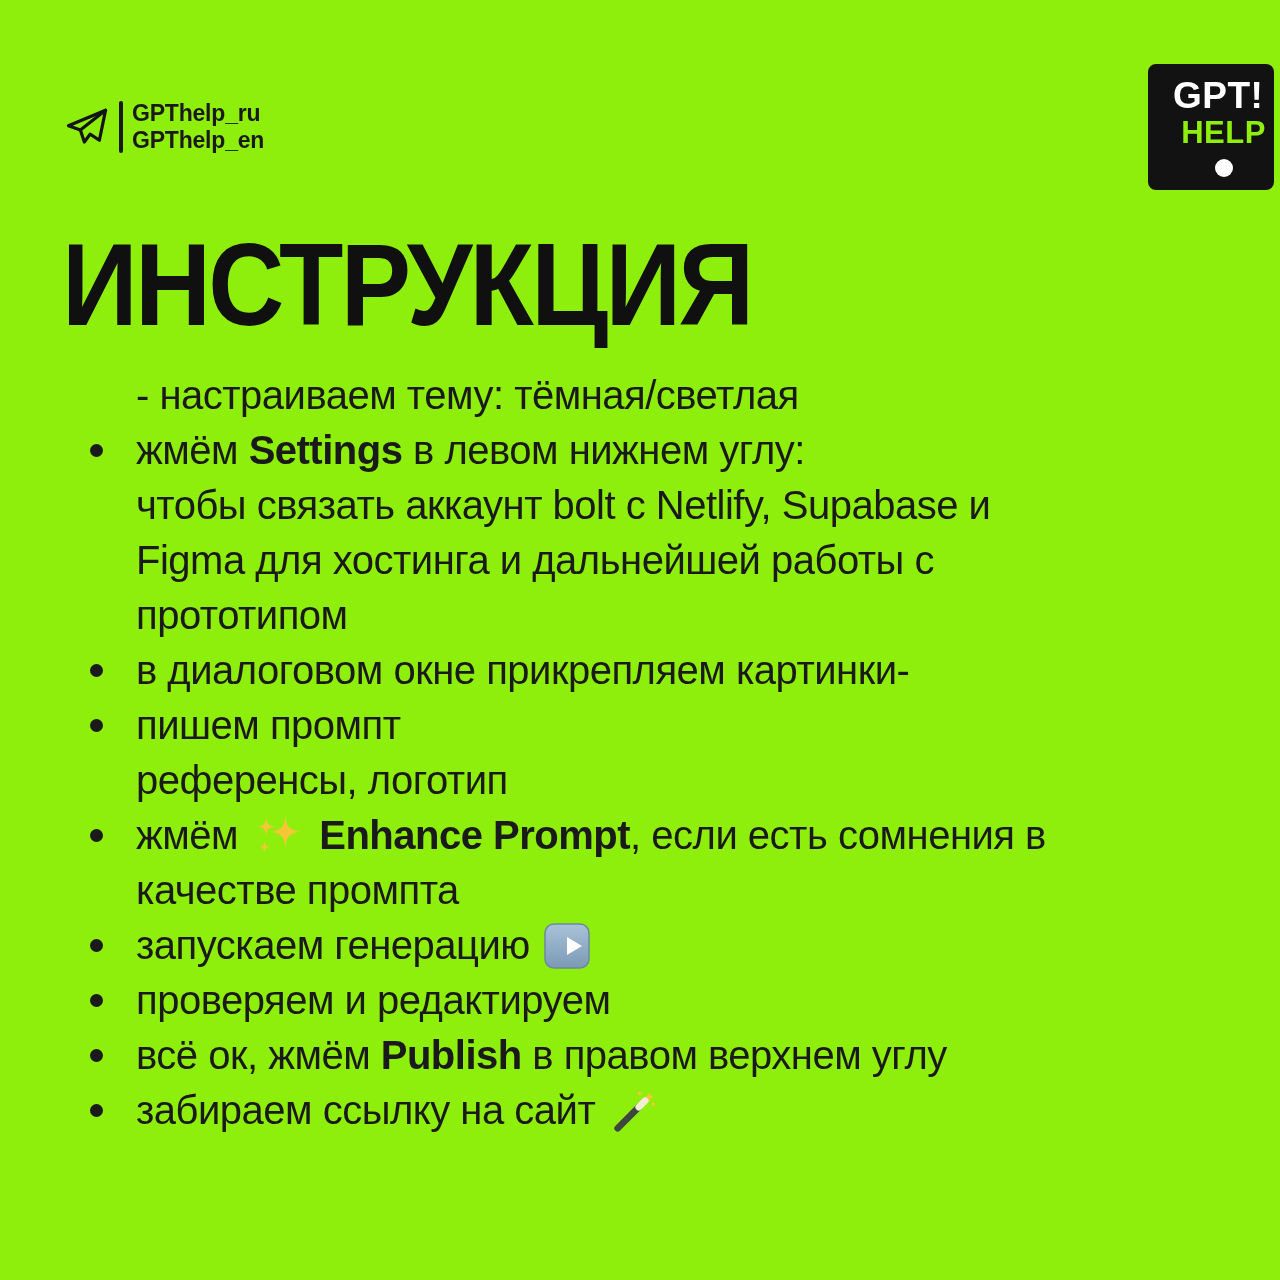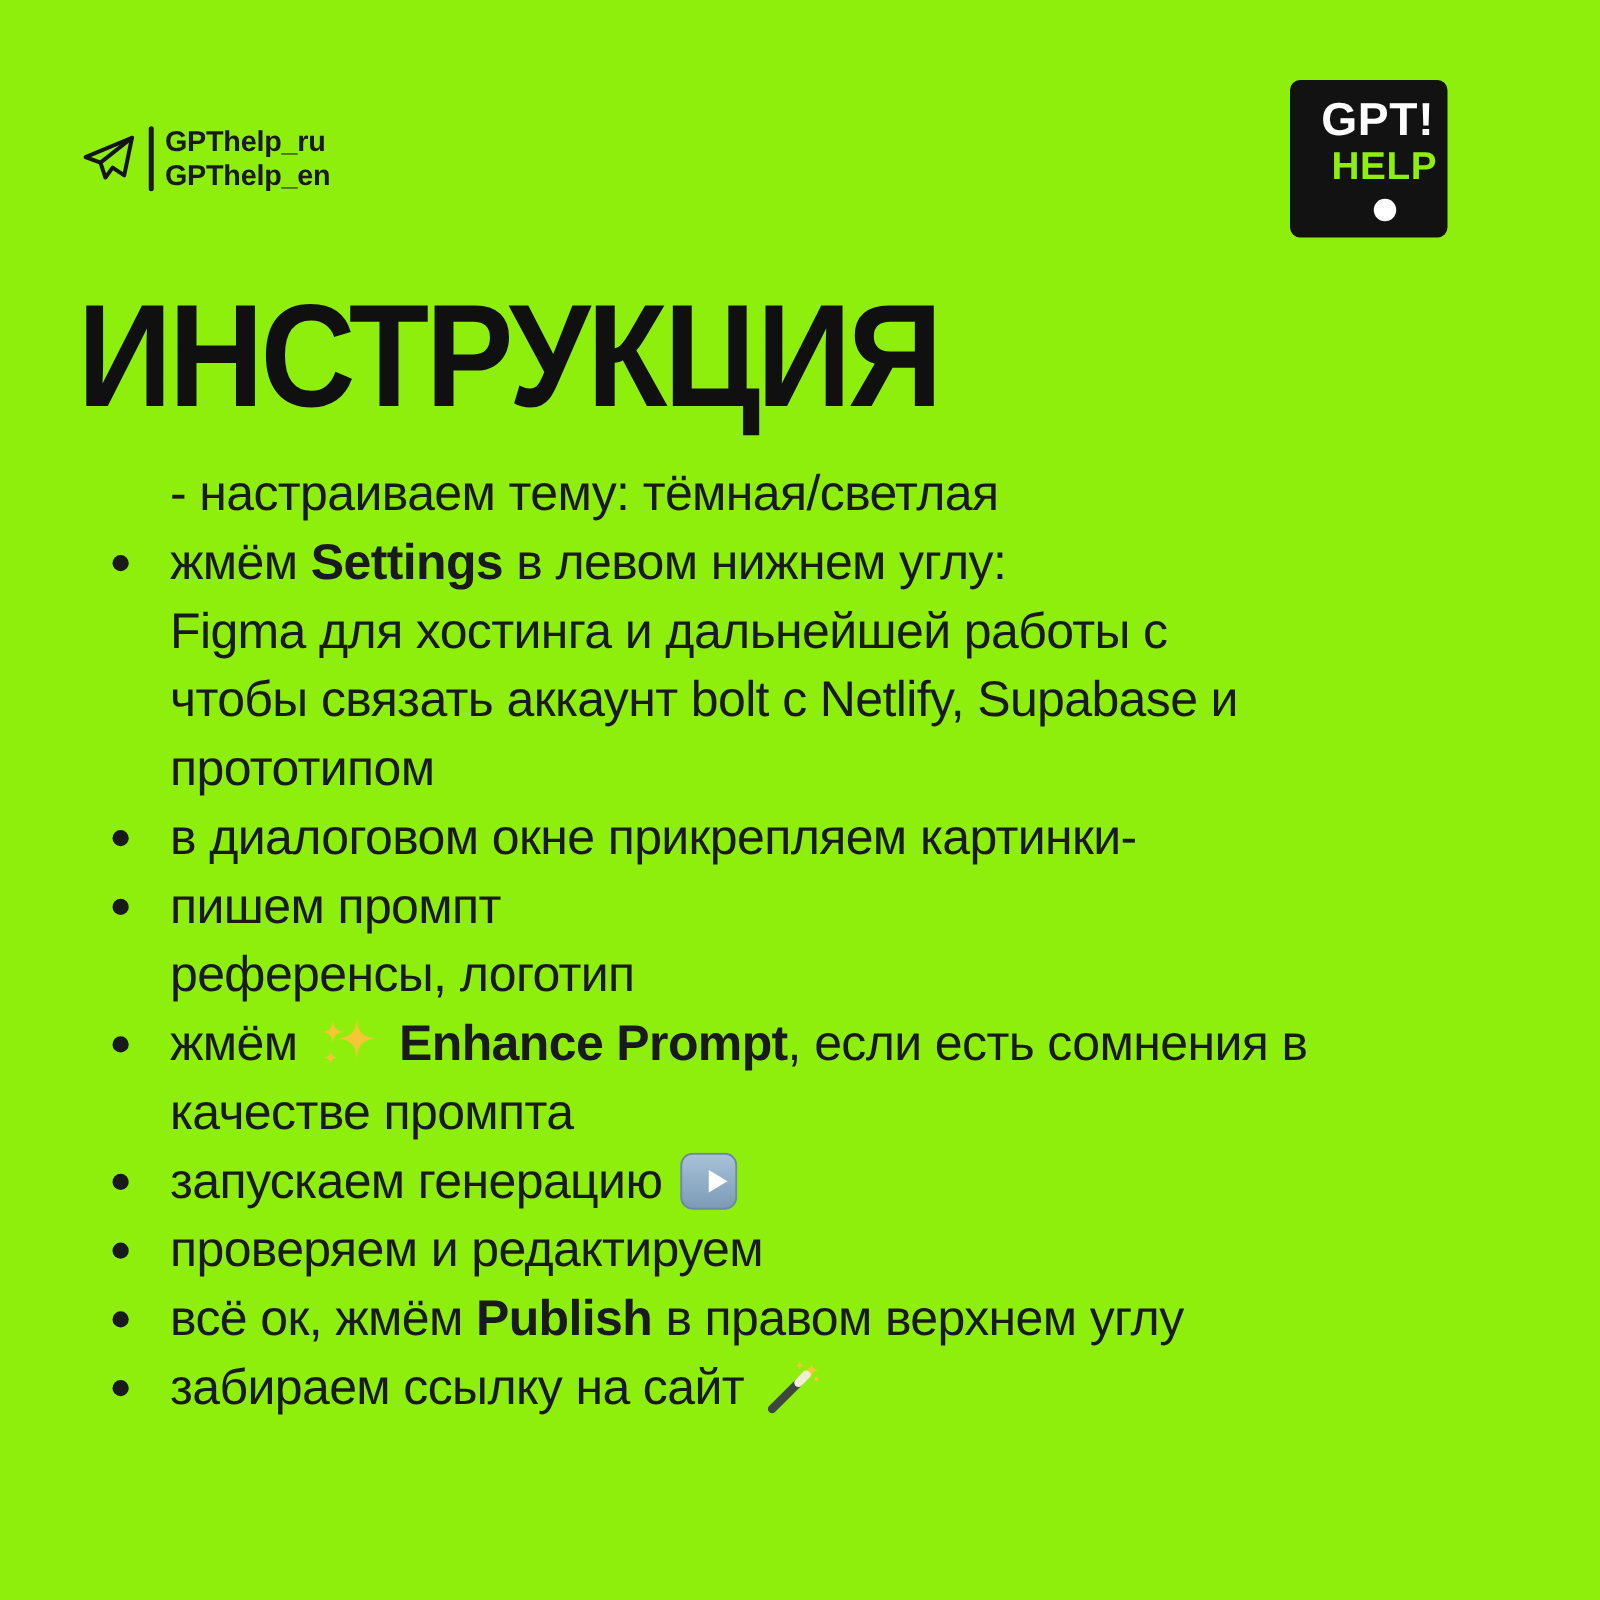--- a/index.html
+++ b/index.html
@@ -8,21 +8,21 @@
     background:var(--bg,#8FEF0C);
     font-family:"Liberation Sans","DejaVu Sans",sans-serif;
     color:var(--ink,#1a1a1a);
   }
   
   .tg-block{position:absolute;left:64px;top:100px;display:flex;align-items:center;gap:9px;}
   .tg-icon{width:46px;height:46px;display:block;}
   .tg-divider{width:4px;height:52px;background:var(--ink,#161616);border-radius:2px;}
   .tg-handles{font-size:23px;line-height:27px;font-weight:600;letter-spacing:-0.2px;color:var(--ink,#161616);}
   
-  .logo{position:absolute;left:1032px;top:64px;width:126px;height:126px;background:var(--logo-bg,#121212);
+  .logo{position:absolute;left:1148px;top:64px;width:126px;height:126px;background:var(--logo-bg,#121212);
         border-radius:8px;display:flex;flex-direction:column;justify-content:center;padding-left:25px;box-sizing:border-box;}
   .logo-line1{color:#ffffff;font-size:37px;line-height:38px;font-weight:800;letter-spacing:0.5px;}
   .logo-line2-row{display:flex;align-items:center;gap:5px;margin-top:1px;flex-direction:column;}
   .logo-line2{color:var(--bg,#8FEF0C);font-size:31px;line-height:34px;font-weight:800;letter-spacing:0.5px;}
   .logo-dot{width:18px;height:18px;border-radius:50%;background:#ffffff;display:inline-block;margin-top:4px;}
   
   .title{position:absolute;left:62px;top:226px;font-size:117px;line-height:1.0;font-weight:800;
          letter-spacing:-3px;color:#101010;transform:scaleX(0.9);transform-origin:left top;white-space:nowrap;}
   
   .list{position:absolute;left:136px;top:368px;width:1090px;font-size:40px;line-height:55px;letter-spacing:-0.5px;}
@@ -55,22 +55,22 @@
     <span class="logo-line2">HELP</span>
     <span class="logo-dot"></span>
   </div>
 </div>
 
 <div class="title">ИНСТРУКЦИЯ</div>
 
 <div class="list">
     <div class="line sub"><span>- настраиваем тему: тёмная/светлая</span></div>
     <div class="line bullet"><span class="dot"></span><span>жмём </span><span class="bold">Settings</span><span> в левом нижнем углу:</span></div>
+    <div class="line cont"><span>чтобы связать аккаунт bolt с Netlify, Supabase и</span></div>
     <div class="line cont"><span>Figma для хостинга и дальнейшей работы с</span></div>
-    <div class="line cont"><span>чтобы связать аккаунт bolt с Netlify, Supabase и</span></div>
     <div class="line cont"><span>прототипом</span></div>
     <div class="line bullet"><span class="dot"></span><span>в диалоговом окне прикрепляем картинки-</span></div>
     <div class="line bullet"><span class="dot"></span><span>пишем промпт</span></div>
     <div class="line cont"><span>референсы, логотип</span></div>
     <div class="line bullet"><span class="dot"></span><span>жмём </span><span class="icon"><svg width="52" height="48" viewBox="0 0 64 60">
           <path d="M40 6 C41.5 20 45 23.5 58 26 C45 28.5 41.5 32 40 46 C38.5 32 35 28.5 22 26 C35 23.5 38.5 20 40 6 Z" fill="#F5C636"></path>
           <path d="M16 8 C17 16 19 18 27 19.5 C19 21 17 23 16 31 C15 23 13 21 5 19.5 C13 18 15 16 16 8 Z" fill="#F5C636"></path>
           <path d="M14 38 C14.7 43 16 44.3 21 45 C16 45.7 14.7 47 14 52 C13.3 47 12 45.7 7 45 C12 44.3 13.3 43 14 38 Z" fill="#F5C636"></path>
         </svg></span><span> </span><span class="bold">Enhance Prompt</span><span>, если есть сомнения в</span></div>
     <div class="line cont"><span>качестве промпта</span></div>

